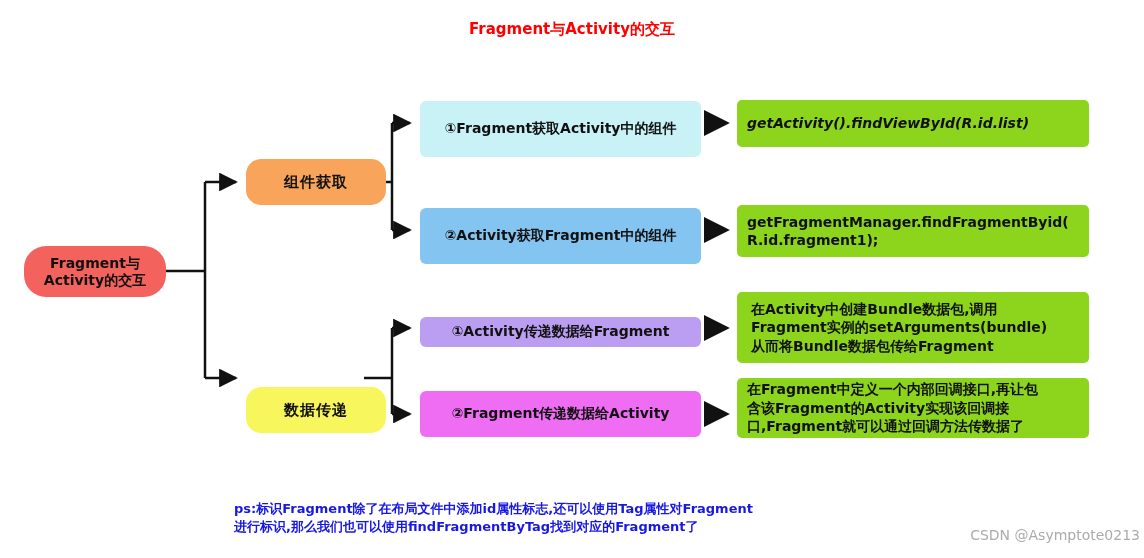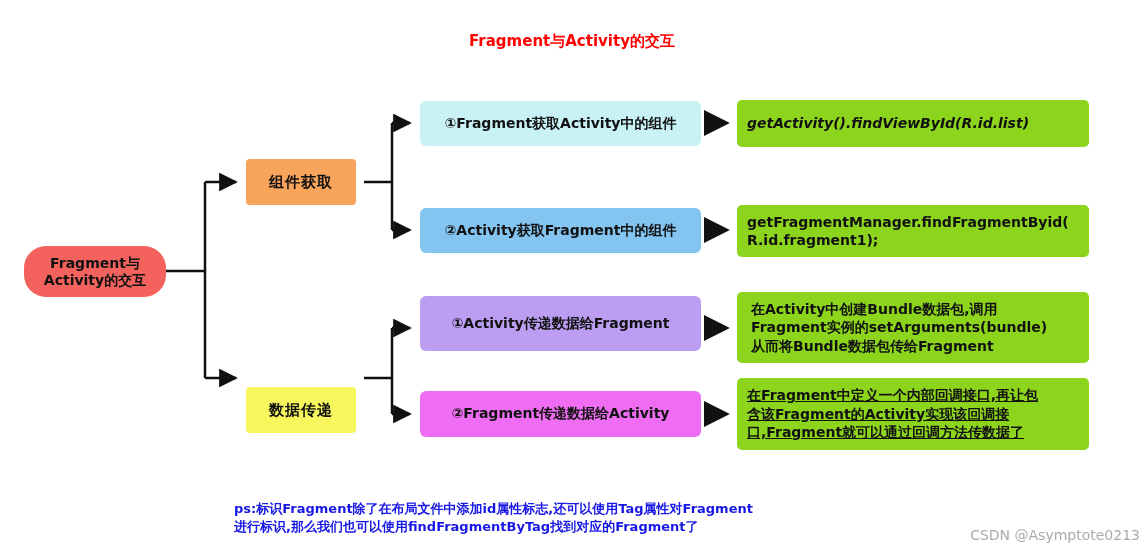--- a/index.html
+++ b/index.html
@@ -9,21 +9,21 @@
   }
   .canvas {
     position: relative;
     width: 1144px;
     height: 558px;
     background: #ffffff;
     overflow: hidden;
   }
   .title {
     position: absolute;
-    left: 0; right: 0; top: 32px;
+    left: 0; right: 0; top: 20px;
     text-align: center;
     font-size: 15px;
     font-weight: bold;
     color: #ff0000;
   }
   svg.connectors {
     position: absolute;
     left: 0; top: 0;
     width: 1144px; height: 558px;
   }
@@ -40,57 +40,57 @@
   }
   .root {
     left: 24px; top: 246px;
     width: 142px; height: 51px;
     border-radius: 22px;
     font-size: 14px;
     line-height: 1.2;
   }
   .branch {
     left: 246px;
-    width: 110px; height: 46px;
-    border-radius: 4px;
+    width: 140px; height: 46px;
+    border-radius: 15px;
     font-size: 15px;
     letter-spacing: 1px;
   }
   .branch-1 { top: 159px; }
   .branch-2 { top: 355px; margin-top: 32px; }
   .leaf {
     left: 420px;
-    width: 281px; height: 45px;
+    width: 281px; height: 56px;
     border-radius: 6px;
     font-size: 14px;
   }
   .leaf-1 { top: 101px; }
   .leaf-2 { top: 208px; }
-  .leaf-3 { top: 296px; height: 55px; }
+  .leaf-3 { top: 317px; height: 30px; }
   .leaf-4 { top: 391px; height: 46px; }
   .result {
     position: absolute;
     left: 737px;
     width: 352px;
     border-radius: 5px;
     font-weight: bold;
     font-size: 14px;
     color: #111111;
     box-sizing: border-box;
     padding: 6px 10px;
     display: flex;
     align-items: center;
     text-align: left;
     white-space: pre-line;
     line-height: 1.32;
   }
   .result-1 { top: 100px; height: 47px; font-style: italic; }
   .result-2 { top: 205px; height: 52px; }
   .result-3 { top: 292px; height: 71px; }
-  .result-4 { top: 378px; height: 72px; text-decoration: underline; }
+  .result-4 { top: 378px; height: 60px; }
   .note {
     position: absolute;
     left: 228px; top: 500px;
     font-size: 13px;
     font-weight: bold;
     color: #1717e6;
     white-space: pre-line;
     line-height: 1.38;
     margin-left: 6px;
   }

